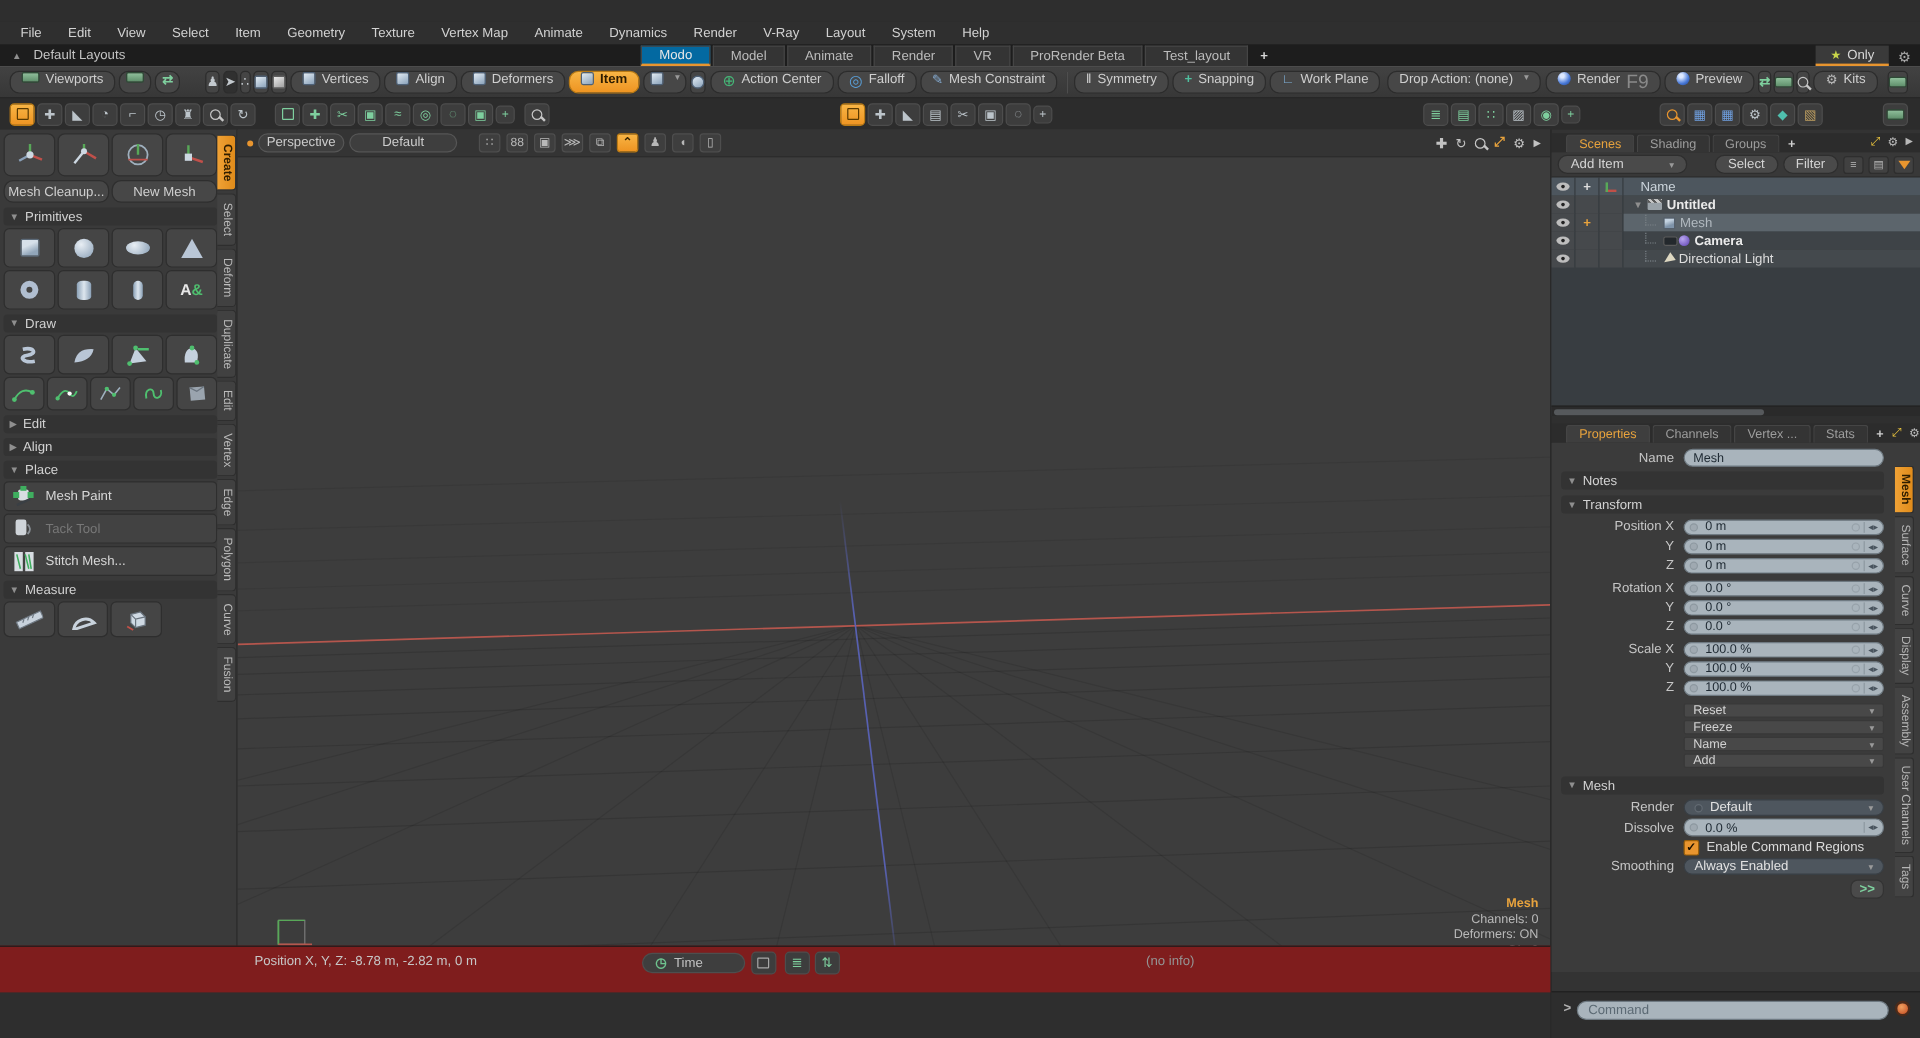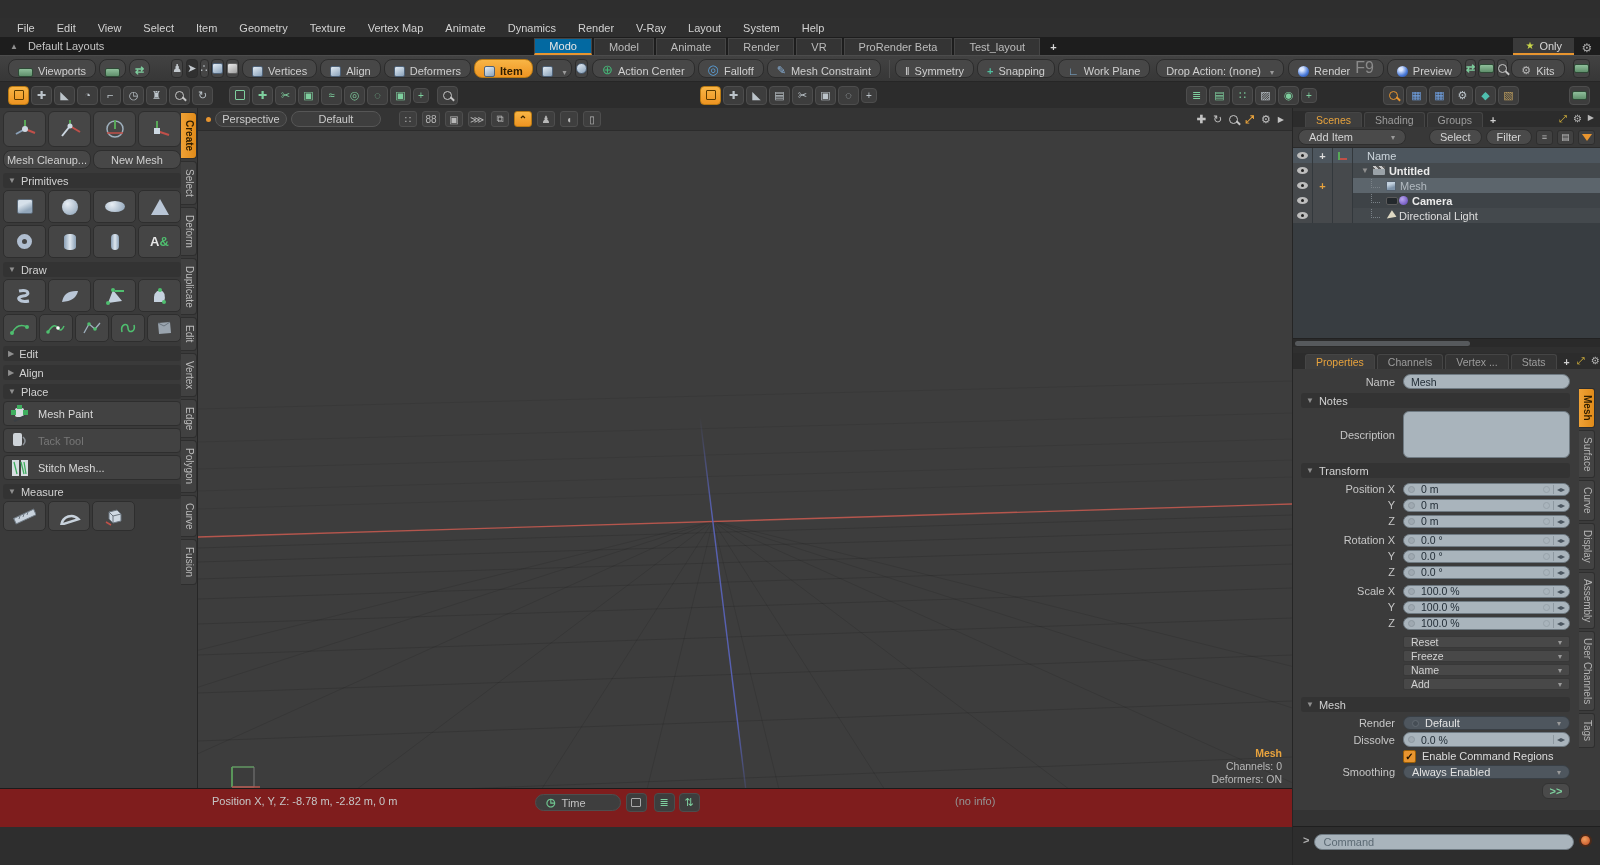--- a/index.html
+++ b/index.html
@@ -17,21 +17,21 @@
   #layoutbar{left:0;top:37px;width:1600px;height:18px;background:#1d1d1d;display:flex;align-items:flex-end}
   .lay-home{display:flex;align-items:center;gap:10px;padding:0 10px 3px 10px;color:#c4c4c4}
   .ltab{height:17px;padding:0 14px;display:flex;align-items:center;background:#343434;border:1px solid #454545;border-bottom:none;color:#bcbcbc;margin-right:2px}
   .ltab.active{background:#0369a1;color:#e6e6e6;border-bottom:2px solid #e8952f}
   .ltab.plus{background:transparent;border:none;color:#d8d8d8;font-weight:bold;padding:0 8px}
   .only-tab{margin-left:auto;height:17px;padding:0 12px;display:flex;align-items:center;gap:5px;background:#3a3a3a;border-bottom:2px solid #e8952f;color:#d8d8d8}
   .star{color:#c9d64a;font-size:10px}
   .gearbtn{width:26px;display:flex;justify-content:center;color:#a8a8a8;font-size:12px}
   
   #toolbar1{left:0;top:55px;width:1600px;height:27px;background:linear-gradient(#424242,#373737);border-top:1px solid #4c4c4c;border-bottom:1px solid #262626;display:flex;align-items:center;padding:0 8px}
-  .tbtn{height:19px;background:#474747;border:1px solid #2c2c2c;border-radius:8px;display:flex;align-items:flex-end;gap:5px;padding:0 9px;color:#cfcfcf;margin-right:3px;white-space:nowrap}
+  .tbtn{height:19px;background:#474747;border:1px solid #2c2c2c;border-radius:8px;display:flex;align-items:flex-start;gap:5px;padding:0 9px;color:#cfcfcf;margin-right:3px;white-space:nowrap}
   .tbtn.sq{padding:0 5px}
   .tbtn.orange{background:linear-gradient(#f8b545,#ee9422);color:#2e1d00;border-color:#b97a14;font-weight:bold}
   .vpchip{width:15px;height:9px;background:linear-gradient(#8fbf9b,#5f8f6b);border:1px solid #2e4a36;border-radius:2px}
   .swapg{color:#7ecf9e;font-weight:bold;font-size:11px}
   .modecube{width:11px;height:11px;border-radius:2px;background:linear-gradient(150deg,#e3ecf4,#8aa2ba);border:1px solid #4f6278}
   .ichip{width:20px;height:19px;background:#454545;border:1px solid #2c2c2c;border-radius:4px;display:flex;align-items:center;justify-content:center;color:#c3c9ce;margin-right:2px;font-size:11px}
   .ichip.dark{background:#303030}
   .orb{width:11px;height:11px;border-radius:50%;background:radial-gradient(circle at 35% 30%,#dce8ff 15%,#4a7ad8 60%,#1a3a80)}
   .f9{color:#8a8a8a;font-size:16px}
   .vline{width:1px;height:18px;background:#2a2a2a;border-right:1px solid #4e4e4e;margin:0 5px}
@@ -766,24 +766,20 @@
     </div>
     <div style="position:relative;background:#3b3b3b;height:441px;padding:5px 24px 0 0">
       <div class="prow">
         <span class="plabel">Name</span>
         <input class="lfield" style="flex: 1 1 0%; height: 15px;" value="Mesh">
       </div>
       <div class="sechdr" style="margin:4px 6px 3px 8px">
           <span class="tri">▼</span>
           <span>Notes</span>
         </div>
-      <div class="prow" style="align-items:flex-start">
-        <span class="plabel" style="padding-top:18px">Description</span>
-        <textarea class="lfield" style="flex: 1 1 0%; height: 47px; resize: none; font-family: inherit; outline: none; border-radius: 6px;"></textarea>
-      </div>
       <div class="sechdr" style="margin:5px 6px 4px 8px">
           <span class="tri">▼</span>
           <span>Transform</span>
         </div>
 
       <div class="prow">
           <span class="plabel">Position X</span>
         <div class="numfield">
             <span class="lead"></span>
             <span class="val">0 m</span>

